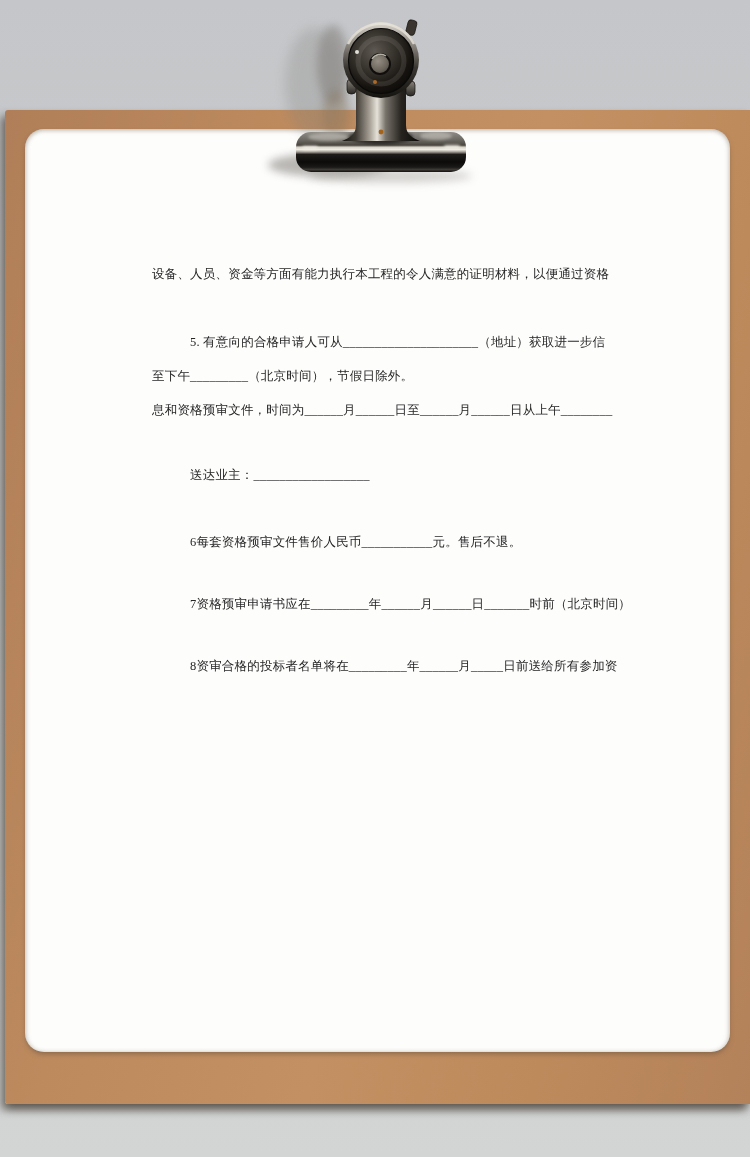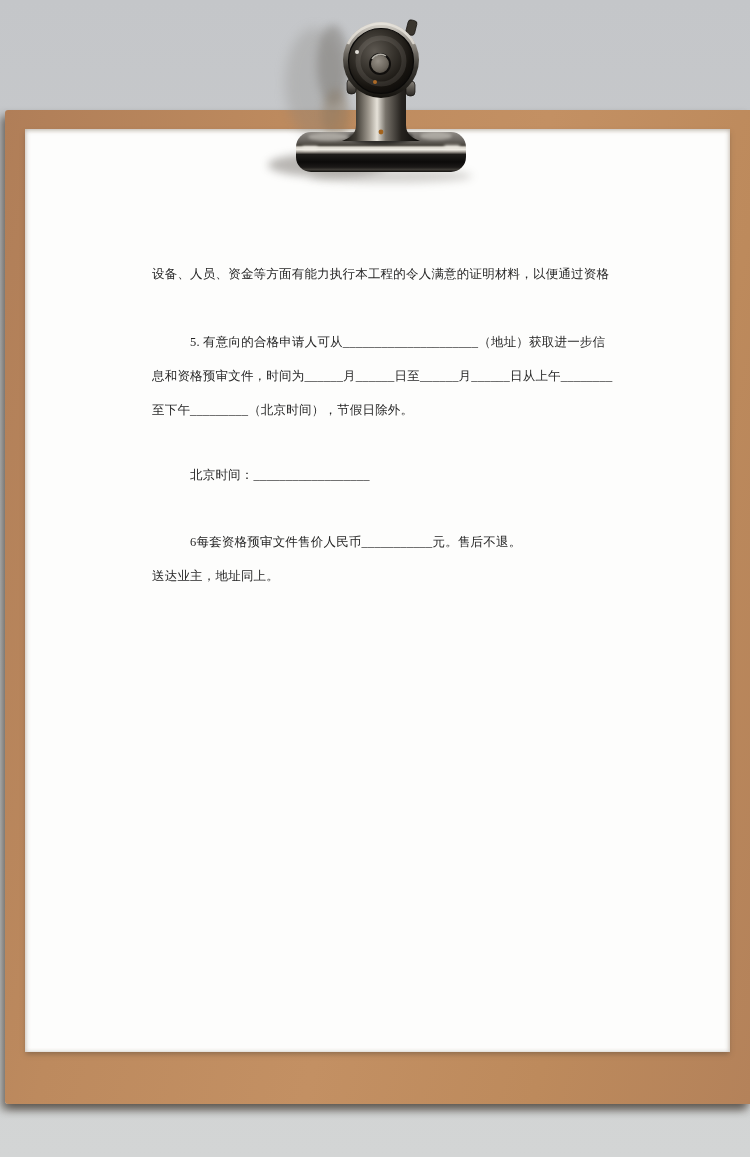--- a/index.html
+++ b/index.html
@@ -14,20 +14,21 @@
     border-radius:3px 0 0 3px;
     box-shadow:-5px 6px 9px rgba(62,53,45,.5), 0 6px 8px -2px rgba(62,53,45,.6);
   }
   .paper{
     position:absolute;left:25px;top:129px;width:705px;height:923px;
     background:#fdfdfc;
     box-shadow:inset 0 2px 4px rgba(120,100,80,.28),
                inset 2px 0 4px rgba(120,100,80,.16),
                inset -2px 0 4px rgba(120,100,80,.16),
                0 3px 5px -1px rgba(90,75,60,.5);
+    border-radius:19px;
   }
   .doc{
     position:absolute;left:0;top:0;right:0;
     padding:128px 88px 0 127px;
     font-size:12.5px;line-height:34px;color:#262626;
     letter-spacing:0.2px;
   }
   .line{white-space:nowrap;}
   .ind{padding-left:38px;}
   .gap-lg{margin-top:34px}
@@ -40,25 +41,26 @@
 </style>
 </head>
 <body>
 
 <div class="board"></div>
 
 <div class="paper">
   <div class="doc">
     <div class="line">设备、人员、资金等方面有能力执行本工程的令人满意的证明材料，以便通过资格</div>
     <div class="line ind gap-lg">5. 有意向的合格申请人可从_____________________（地址）获取进一步信</div>
+    <div class="line">至下午_________（北京时间），节假日除外。</div>
     <div class="line">息和资格预审文件，时间为______月______日至______月______日从上午________</div>
-    <div class="line">至下午_________（北京时间），节假日除外。</div>
-    <div class="line ind gap-b">北京时间：__________________</div>
+    <div class="line ind gap-b">送达业主：__________________</div>
     <div class="line ind gap-d">6每套资格预审文件售价人民币___________元。售后不退。</div>
-    <div class="line">送达业主，地址同上。</div>
+    <div class="line ind gap-sm">7资格预审申请书应在_________年______月______日_______时前（北京时间）</div>
+    <div class="line ind gap-sm">8资审合格的投标者名单将在_________年______月_____日前送给所有参加资</div>
   </div>
 </div>
 
 <svg class="clip-svg" viewBox="0 0 250 175" xmlns="http://www.w3.org/2000/svg">
   <defs>
     <filter id="blurL" x="-60%" y="-60%" width="220%" height="220%">
         <feGaussianBlur stdDeviation="6"></feGaussianBlur>
       </filter>
     <filter id="blurM" x="-60%" y="-60%" width="220%" height="220%">
         <feGaussianBlur stdDeviation="4"></feGaussianBlur>

